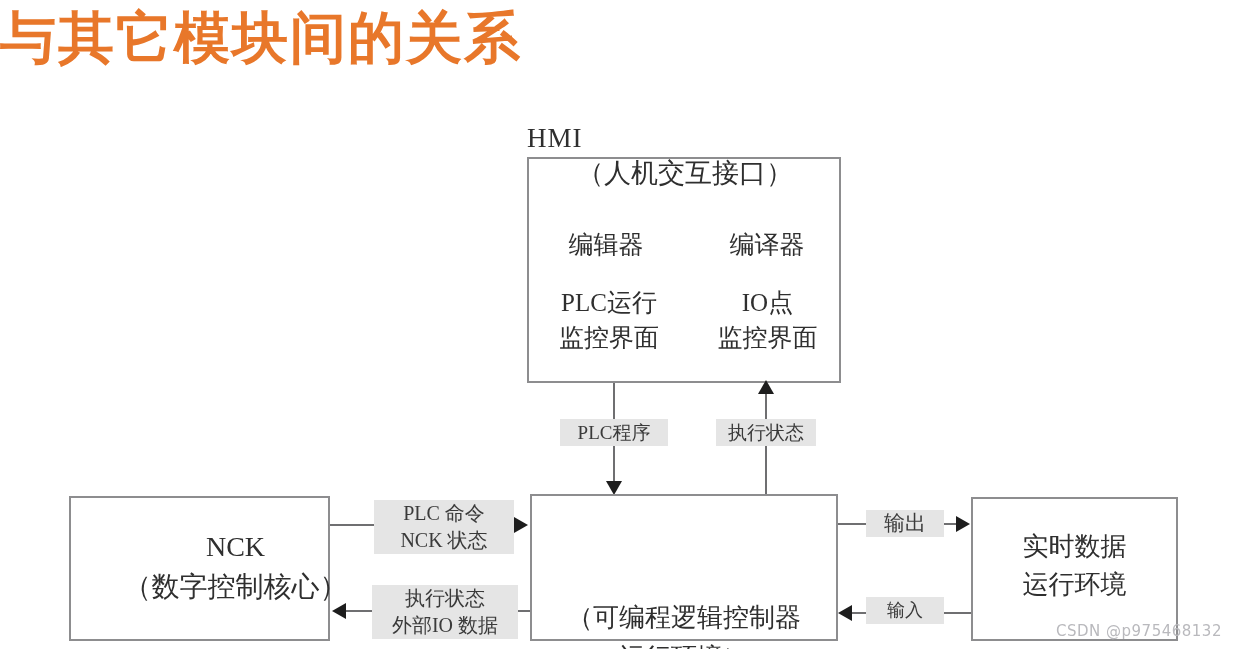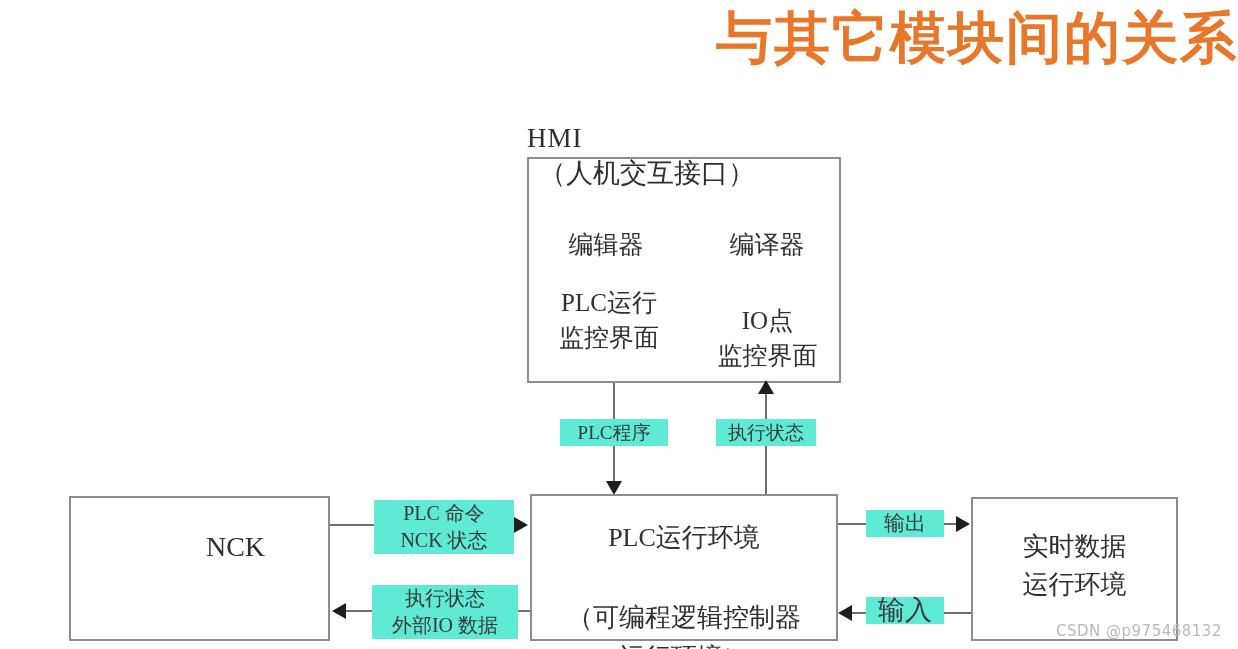--- a/index.html
+++ b/index.html
@@ -19,21 +19,21 @@
     position: absolute;
     inset: 0;
   }
 
   
   #page-title {
     position: absolute;
     left: 0;
     top: 2px;
     width: 1238px;
-    text-align: right;
+    text-align: left;
     font-family: "DejaVu Sans", "Liberation Sans", sans-serif;
     font-weight: bold;
     font-size: 56px;
     letter-spacing: 2px;
     color: #e8772a;
     line-height: 72px;
     white-space: nowrap;
   }
 
   
@@ -64,21 +64,21 @@
     top: 123px;
     width: 314px;
     text-align: left;
     font-size: 27px;
     font-weight: normal;
     letter-spacing: 1px;
     white-space: nowrap;
   }
   #hmi-subtitle {
     position: absolute;
-    left: 514px;
+    left: 552px;
     top: 155px;
     width: 266px;
     text-align: center;
     font-size: 27px;
     white-space: nowrap;
   }
   #hmi-editor {
     left: 536px;
     top: 228px;
     width: 140px;
@@ -92,21 +92,21 @@
   }
   #hmi-plc-monitor {
     left: 534px;
     top: 285px;
     width: 150px;
     font-size: 25px;
     line-height: 35px;
   }
   #hmi-io-monitor {
     left: 690px;
-    top: 303px;
+    top: 285px;
     width: 155px;
     font-size: 25px;
     line-height: 35px;
   }
 
   
   #nck-box {
     left: 69px;
     top: 496px;
     width: 261px;
@@ -189,30 +189,30 @@
     border-bottom: 14px solid #1d1d1d;
   }
 
   .edge-label {
     position: absolute;
     text-align: center;
     white-space: nowrap;
     font-size: 19px;
     line-height: 27px;
     color: #3a3a3a;
-    background: #5eead4;
+    background: #e5e5e5;
   }
 
   
   #label-plc-program { left: 560px; top: 419px; width: 108px; }
   #label-exec-state-v { left: 716px; top: 419px; width: 100px; }
   #label-plc-cmd { left: 374px; top: 500px; width: 140px; font-size: 20px; }
   #label-exec-ext { left: 372px; top: 585px; width: 146px; font-size: 20px; }
   #label-output { left: 866px; top: 510px; width: 78px; font-size: 21px; }
-  #label-input { left: 866px; top: 597px; width: 78px; font-size: 27px; }
+  #label-input { left: 866px; top: 597px; width: 78px; font-size: 18px; }
 
   
   #watermark {
     position: absolute;
     left: 1056px;
     top: 622px;
     font-family: "DejaVu Sans", "Liberation Sans", sans-serif;
     font-size: 15px;
     color: #b9b9bd;
     letter-spacing: 0.5px;
@@ -236,32 +236,32 @@
 
   <div class="vline" style="left:613px; top:383px; height:100px;"></div>
   <div class="arrow arrow-down" style="left:606px; top:481px;"></div>
   <div class="edge-label" id="label-plc-program">PLC程序</div>
 
   <div class="vline" style="left:765px; top:392px; height:102px;"></div>
   <div class="arrow arrow-up" style="left:758px; top:380px;"></div>
   <div class="edge-label" id="label-exec-state-v">执行状态</div>
 
   <div id="nck-box" class="box"></div>
-  <div id="nck-label" class="box-text multiline"><span>NCK</span><br></div>
+  <div id="nck-label" class="box-text multiline"><span>NCK</span><br><span>（数字控制核心）</span></div>
 
   <div class="hline" style="left:330px; top:524px; width:186px;"></div>
   <div class="arrow arrow-right" style="left:514px; top:517px;"></div>
   <div class="edge-label multiline" id="label-plc-cmd">PLC 命令<br>NCK 状态</div>
 
   <div class="hline" style="left:346px; top:610px; width:184px;"></div>
   <div class="arrow arrow-left" style="left:332px; top:603px;"></div>
   <div class="edge-label multiline" id="label-exec-ext">执行状态<br>外部IO 数据</div>
 
   <div id="plc-box" class="box"></div>
-  <div id="plc-label" class="box-text multiline"><span>PLC运行环境</span><br><br><span class="multiline">（可编程逻辑控制器<br>运行环境）</span></div>
+  <div id="plc-label" class="box-text multiline"><br><br><span class="multiline">（可编程逻辑控制器<br>运行环境）</span></div>
 
   <div class="hline" style="left:838px; top:523px; width:120px;"></div>
   <div class="arrow arrow-right" style="left:956px; top:516px;"></div>
   <div class="edge-label" id="label-output">输出</div>
 
   <div class="hline" style="left:852px; top:612px; width:120px;"></div>
   <div class="arrow arrow-left" style="left:838px; top:605px;"></div>
   <div class="edge-label" id="label-input">输入</div>
 
   <div id="rt-box" class="box"></div>

